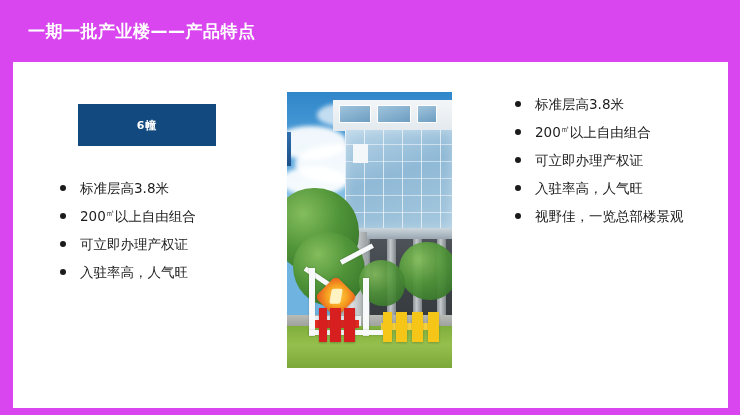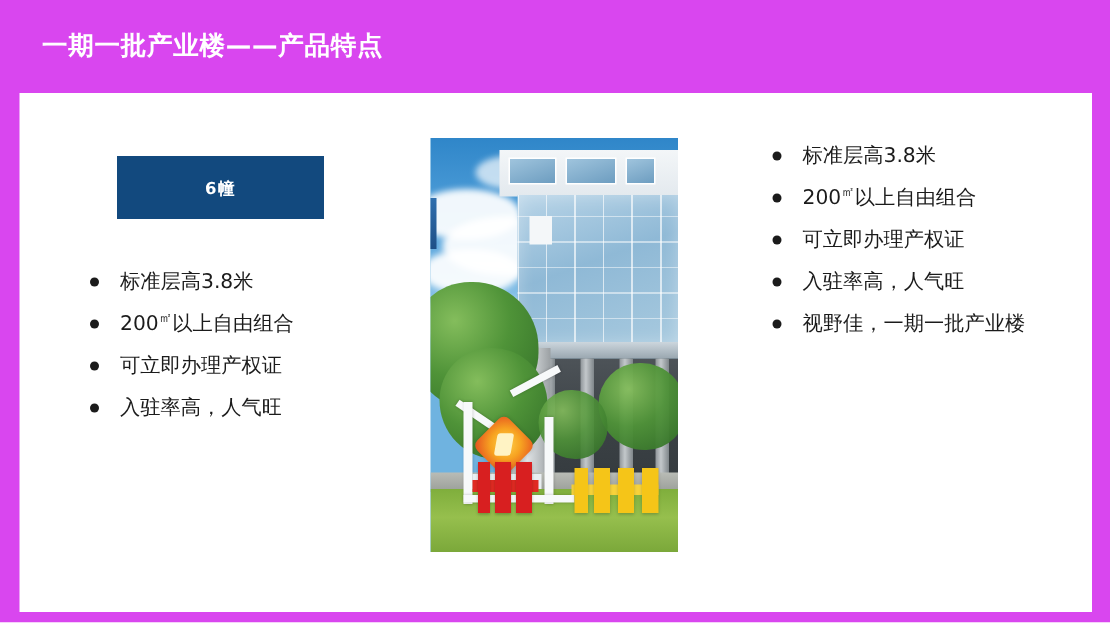--- a/index.html
+++ b/index.html
@@ -328,19 +328,19 @@
         <li>
           <span class="dot"></span>
           <span>可立即办理产权证</span>
         </li>
         <li>
           <span class="dot"></span>
           <span>入驻率高，人气旺</span>
         </li>
         <li>
           <span class="dot"></span>
-          <span>视野佳，一期一批产业楼</span>
+          <span>视野佳，一览总部楼景观</span>
         </li>
       </ul>
     </div>
 
   </div>
 </div>
 
 </body></html>

